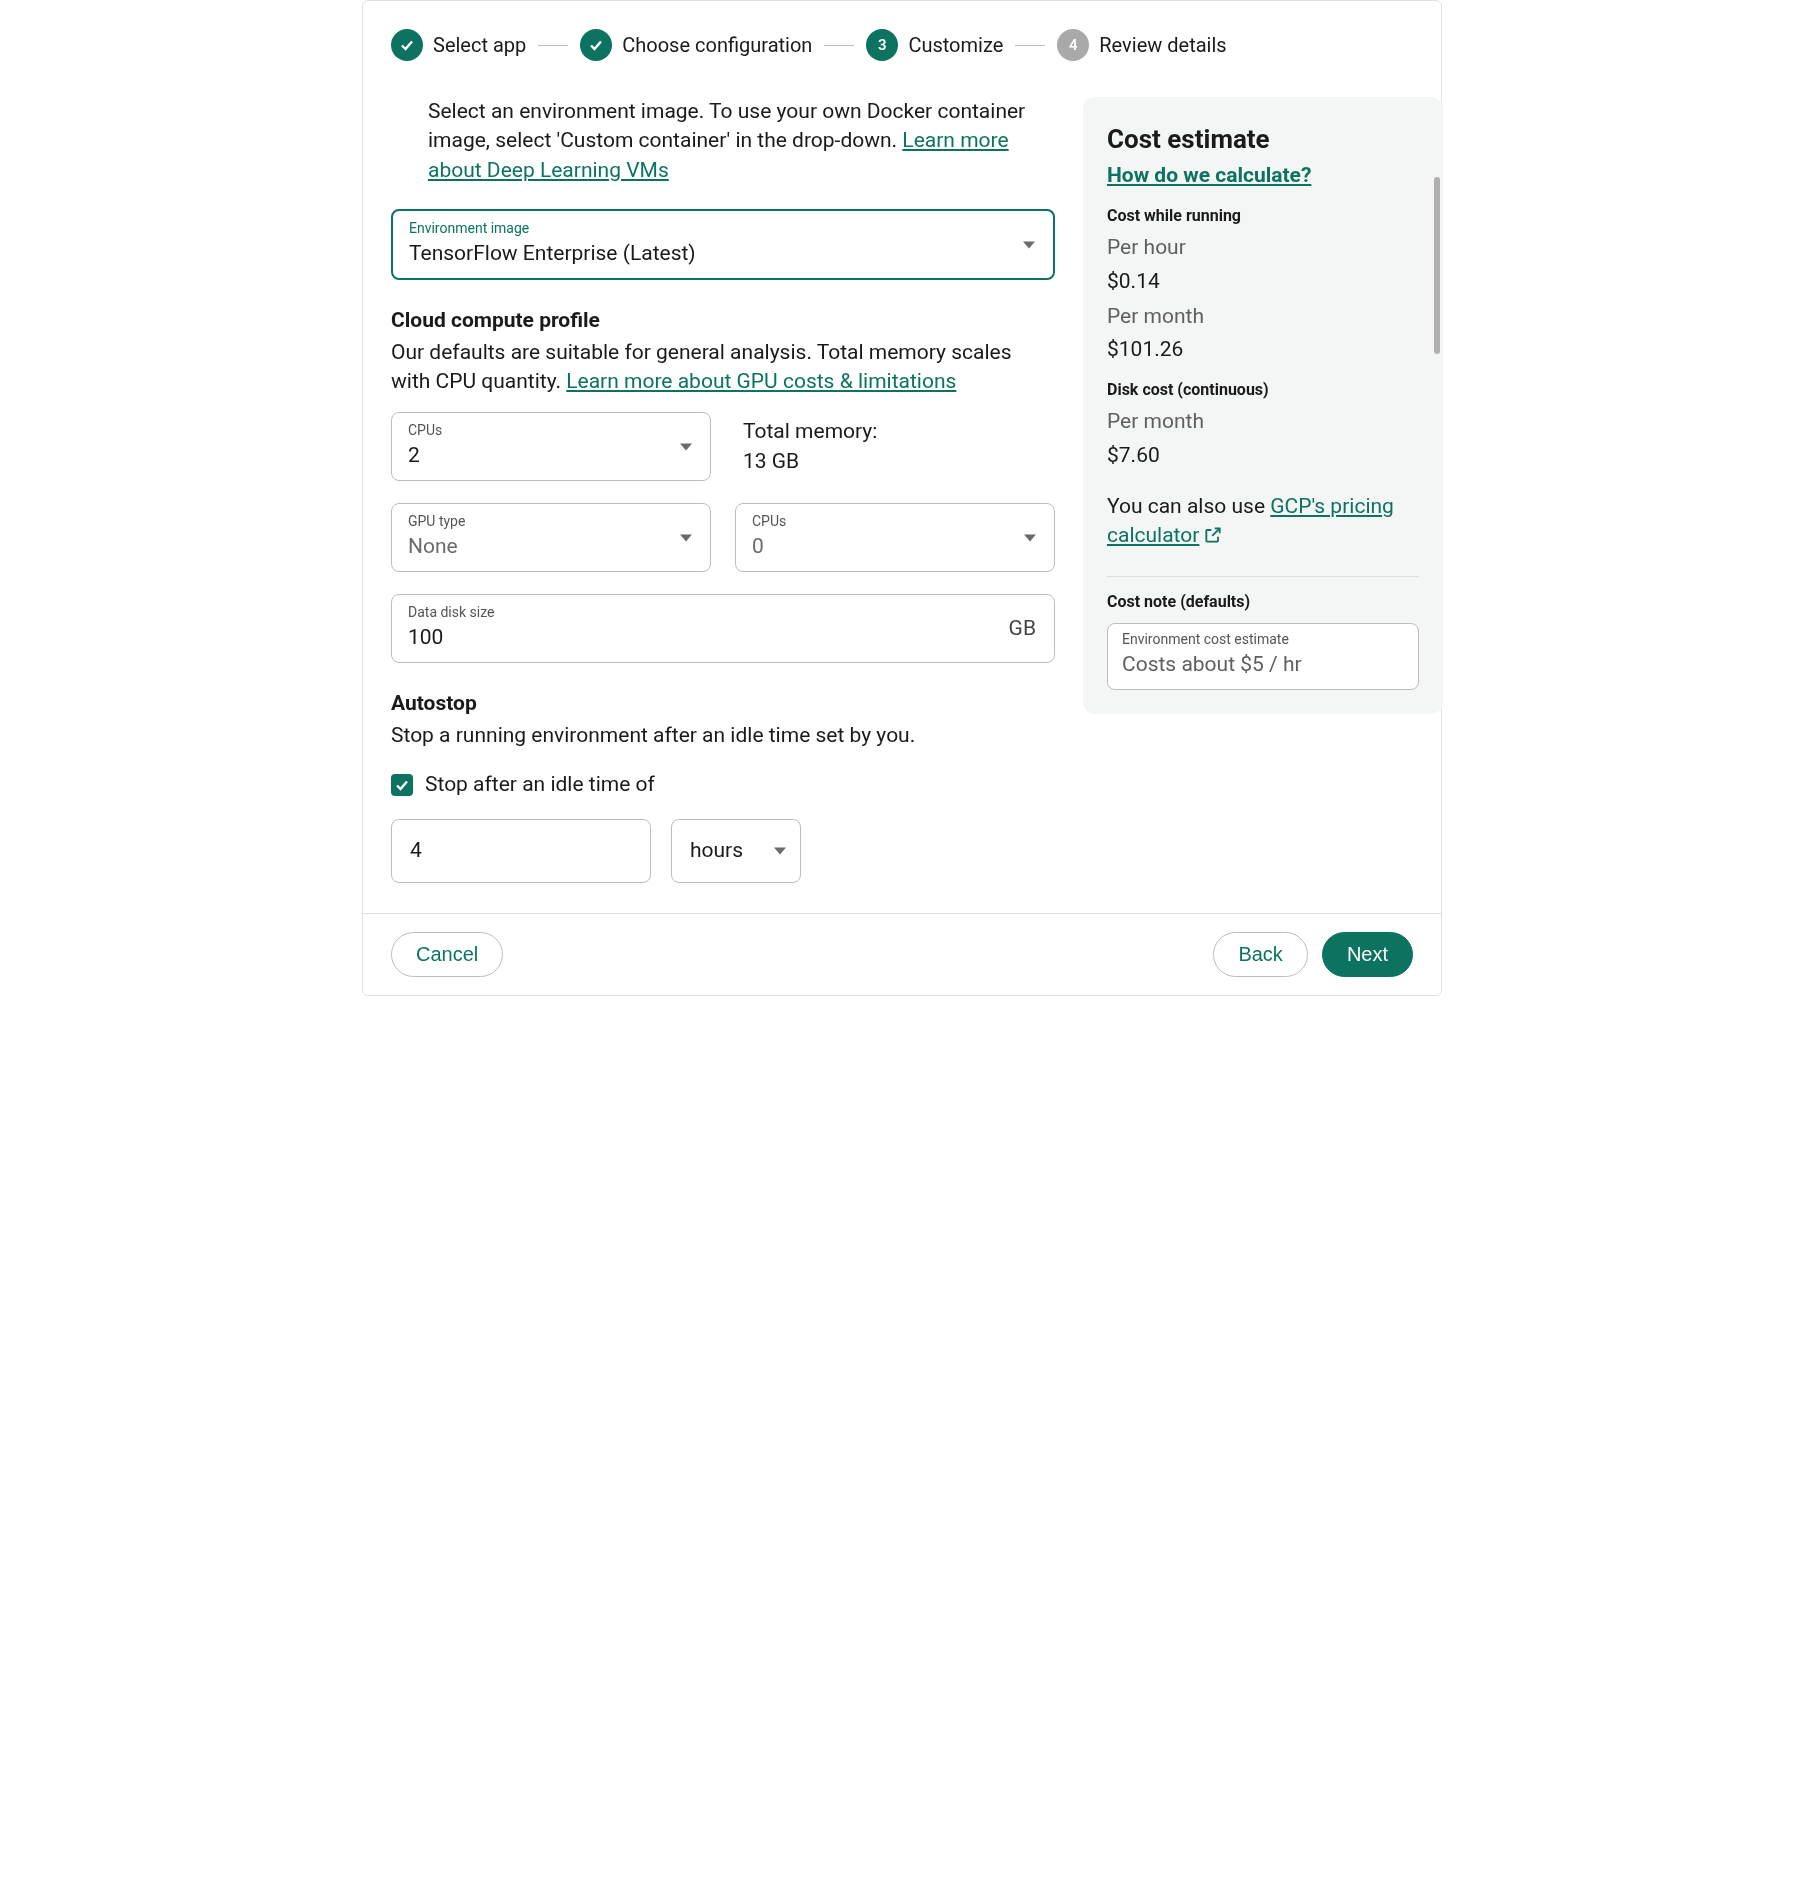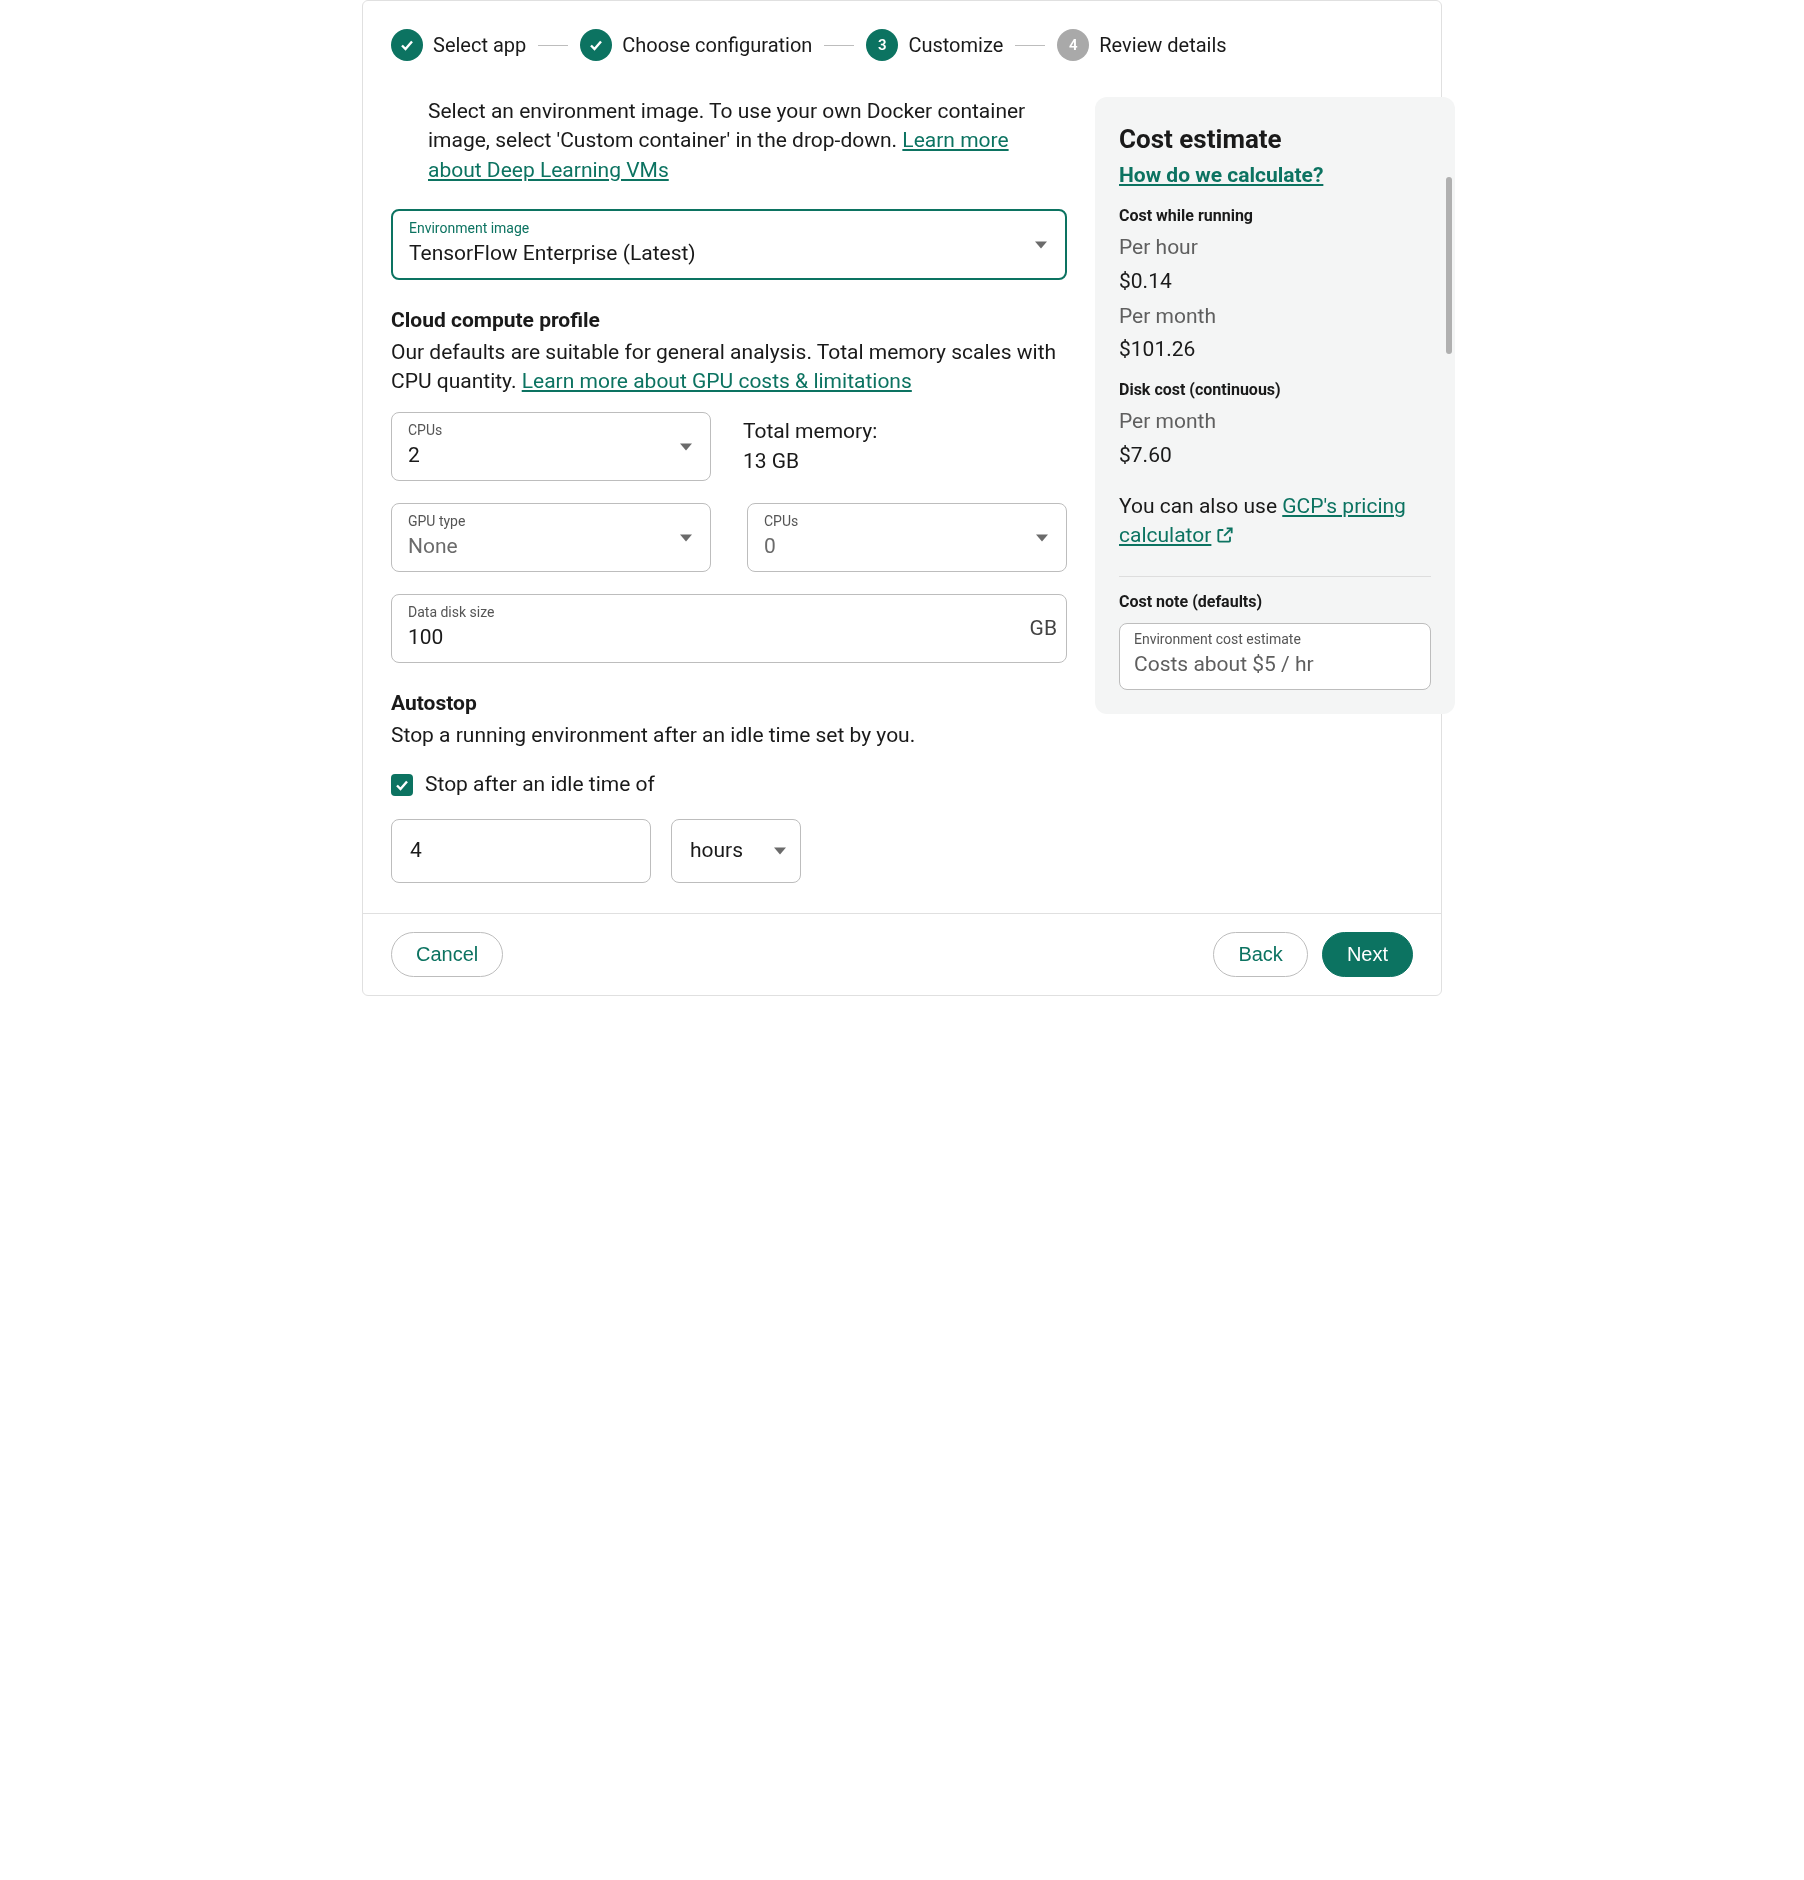--- a/index.html
+++ b/index.html
@@ -91,21 +91,21 @@
   right: 18px;
   top: 50%;
   transform: translateY(-50%);
   width: 0; height: 0;
   border-left: 6px solid transparent;
   border-right: 6px solid transparent;
   border-top: 7px solid #6b6b6b;
 }
 .field .suffix {
   position: absolute;
-  right: 9px;
+  right: 18px;
   top: 50%;
   transform: translateY(-50%);
   color: #444;
 }
 .section-title {
   font-size: 21px;
   font-weight: 700;
   margin-top: 26px;
   margin-bottom: 2px;
 }
@@ -115,21 +115,21 @@
 }
 .row-2 {
   display: grid;
   grid-template-columns: 320px 1fr;
   gap: 32px;
   align-items: center;
 }
 .row-2b {
   display: grid;
   grid-template-columns: 320px 320px;
-  gap: 36px;
+  gap: 24px;
 }
 .total-mem-label { color: #1a1a1a; }
 .checkbox-row {
   display: flex; align-items: center; gap: 12px;
   margin-top: 12px; margin-bottom: 20px;
 }
 .cbox {
   width: 22px; height: 22px;
   background: #0c7361;
   border-radius: 4px;

